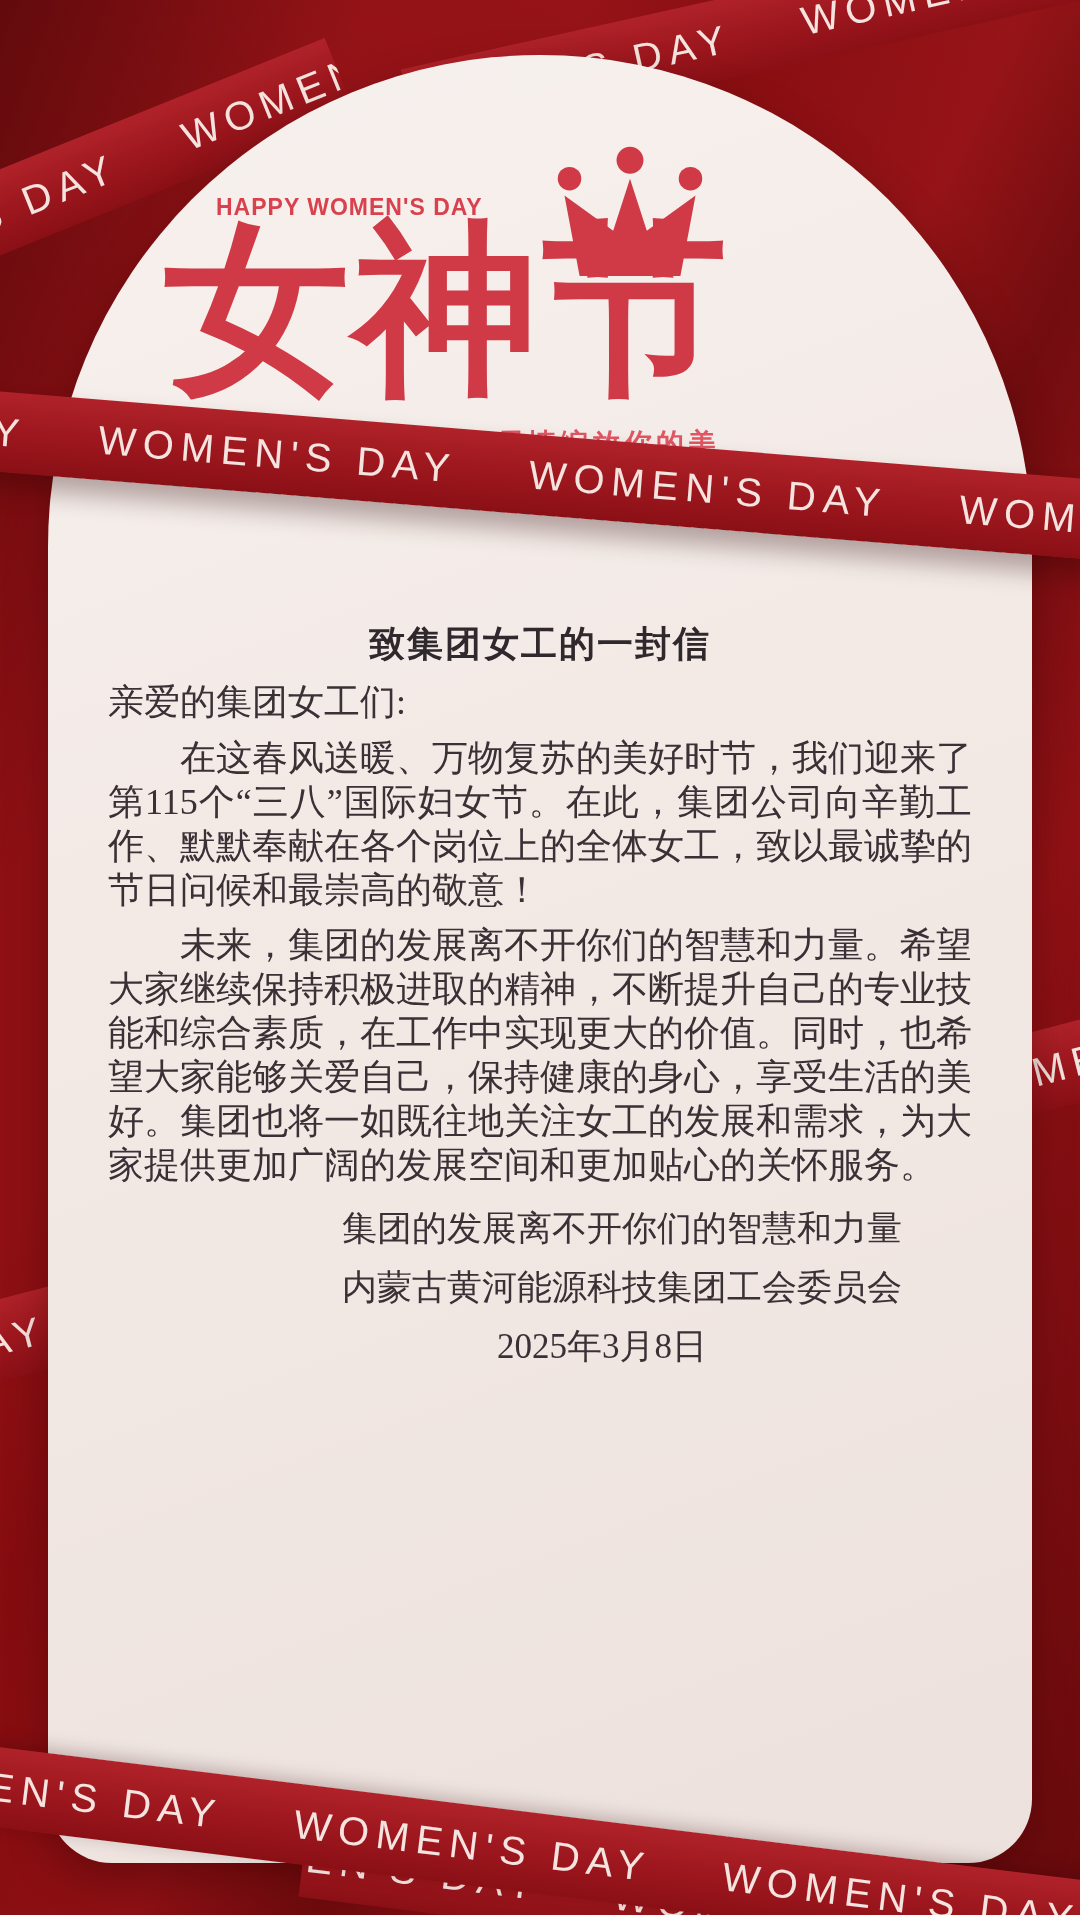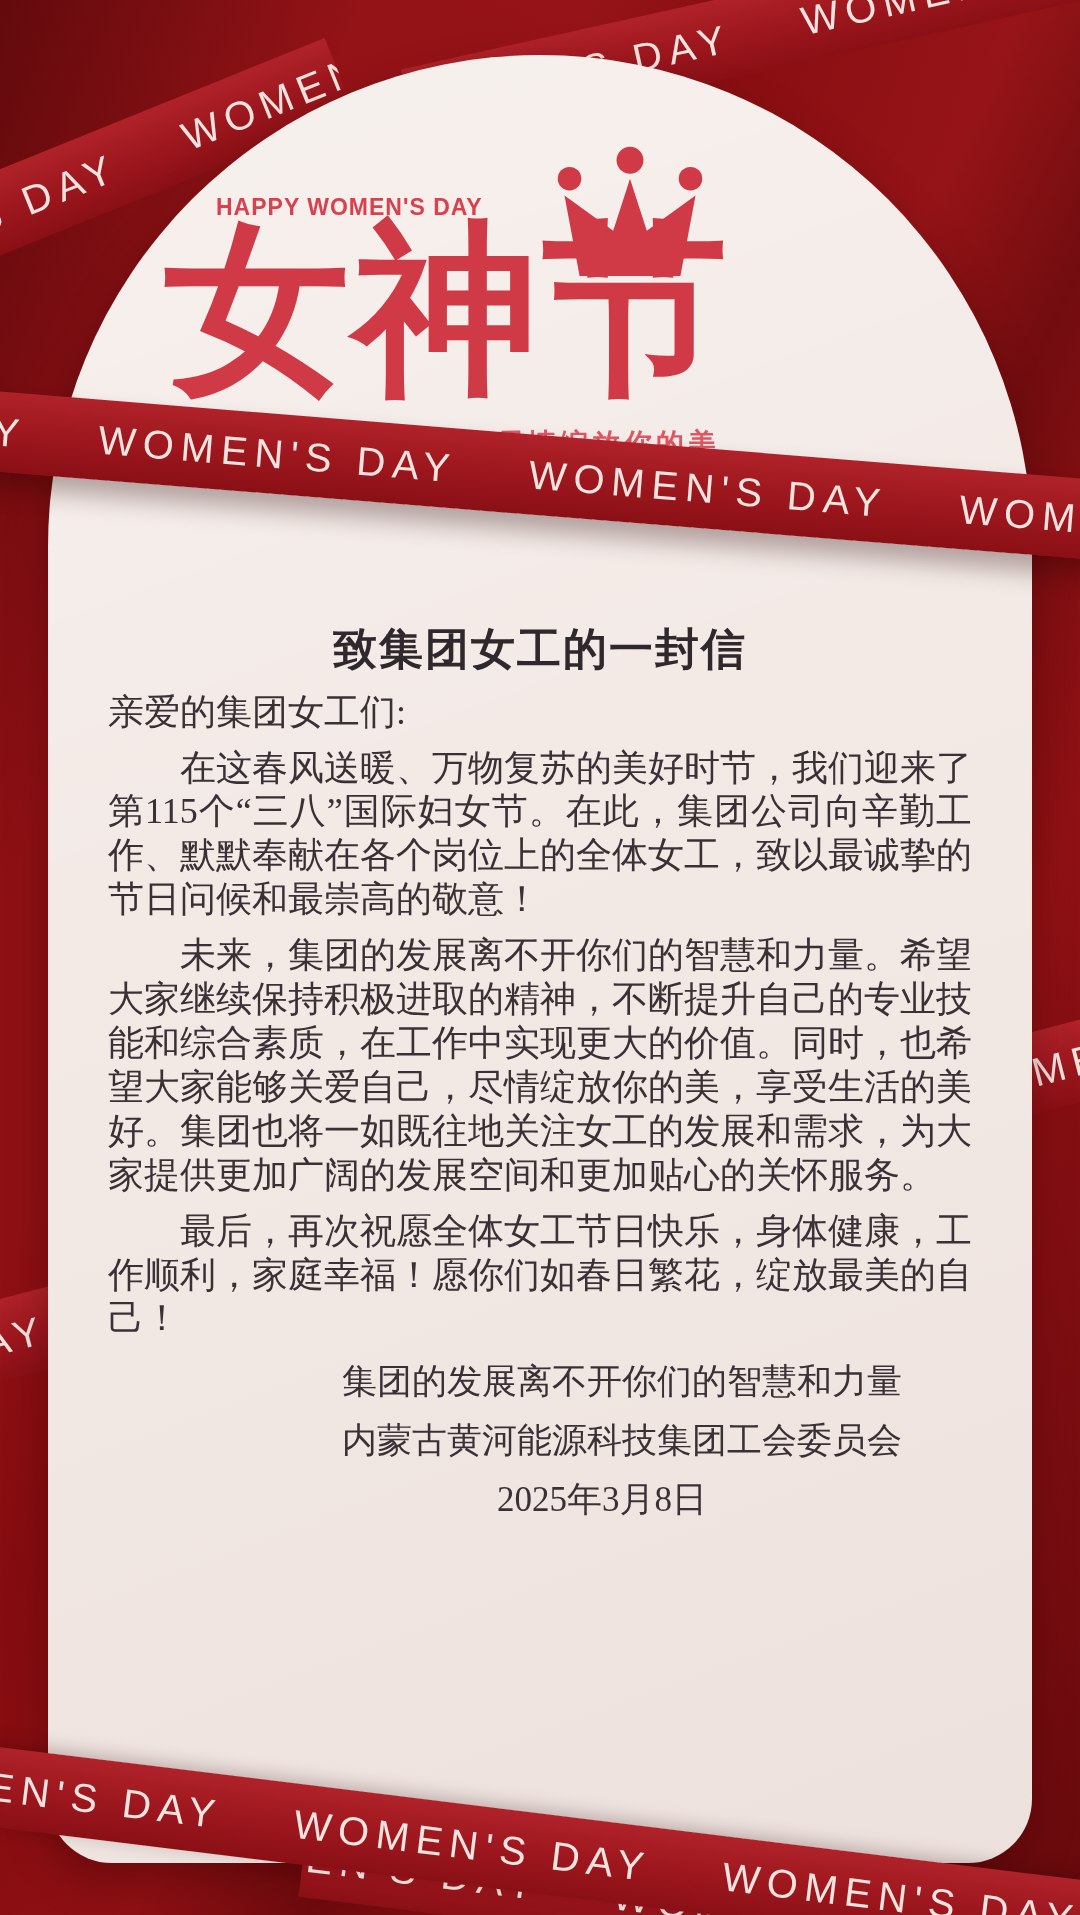--- a/index.html
+++ b/index.html
@@ -35,21 +35,21 @@
   .subtitle{
     position:absolute;top:370px;right:312px;
     font-family:"Liberation Sans",sans-serif;font-weight:bold;
     font-size:28px;letter-spacing:4px;color:#e05663;
   }
   .letter{
     position:absolute;top:568px;left:48px;width:888px;
     color:#3a3136;font-size:36px;line-height:1.22;text-align:justify;
   }
   .letter h1{
-    font-size:44px;font-weight:bold;text-align:center;
+    font-size:36px;font-weight:bold;text-align:center;
     margin:0 0 14px 0;color:#2f282c;letter-spacing:2px;
   }
   .letter p{margin:12px;}
   .letter p.para{text-indent:2em;}
   .sign{margin-top:18px;text-align:right;font-size:35px;line-height:1.34;padding-right:70px;}
   .sign .date{padding-right:195px;}
   .ribbon{
     position:absolute;height:80px;overflow:hidden;
     background:linear-gradient(180deg,#b02229 0%, #9c161d 55%, #8a1016 100%);
     display:flex;align-items:center;
@@ -94,22 +94,21 @@
     <circle cx="86" cy="20" r="7"></circle>
     <path d="M20 78 L11 30 L40 51 L50 20 L60 51 L89 30 L80 78 Z"></path>
   </svg>
   <div class="logo">女神节</div>
   <div class="subtitle">尽情绽放你的美</div>
 
   <div class="letter">
     <h1>致集团女工的一封信</h1>
     <p class="greeting">亲爱的集团女工们:</p>
     <p class="para">在这春风送暖、万物复苏的美好时节，我们迎来了第115个“三八”国际妇女节。在此，集团公司向辛勤工作、默默奉献在各个岗位上的全体女工，致以最诚挚的节日问候和最崇高的敬意！</p>
-    <p class="para">未来，集团的发展离不开你们的智慧和力量。希望大家继续保持积极进取的精神，不断提升自己的专业技能和综合素质，在工作中实现更大的价值。同时，也希望大家能够关爱自己，尽情绽放你的美，享受生活的美好。集团也将一如既往地关注女工的发展和需求，为大家提供更加广阔的发展空间和更加贴心的关怀服务。</p>
-    <p class="para">最后，再次祝愿全体女工节日快乐，身体健康，工作顺利，家庭幸福！愿你们如春日繁花，绽放最美的自己！</p>
+    <p class="para">未来，集团的发展离不开你们的智慧和力量。希望大家继续保持积极进取的精神，不断提升自己的专业技能和综合素质，在工作中实现更大的价值。同时，也希望大家能够关爱自己，保持健康的身心，享受生活的美好。集团也将一如既往地关注女工的发展和需求，为大家提供更加广阔的发展空间和更加贴心的关怀服务。</p>
     <div class="sign">
       <p>集团的发展离不开你们的智慧和力量</p>
       <p>内蒙古黄河能源科技集团工会委员会</p>
       <p class="date">2025年3月8日</p>
     </div>
   </div>
 </div>
 
 <div class="ribbon rb-mid">
   <span class="txt">WOMEN'S DAY&nbsp;&nbsp;&nbsp;&nbsp;WOMEN'S DAY&nbsp;&nbsp;&nbsp;&nbsp;WOMEN'S DAY&nbsp;&nbsp;&nbsp;&nbsp;WOMEN'S DAY&nbsp;&nbsp;&nbsp;&nbsp;WOMEN'S DAY&nbsp;&nbsp;&nbsp;&nbsp;WOMEN'S DAY</span>

